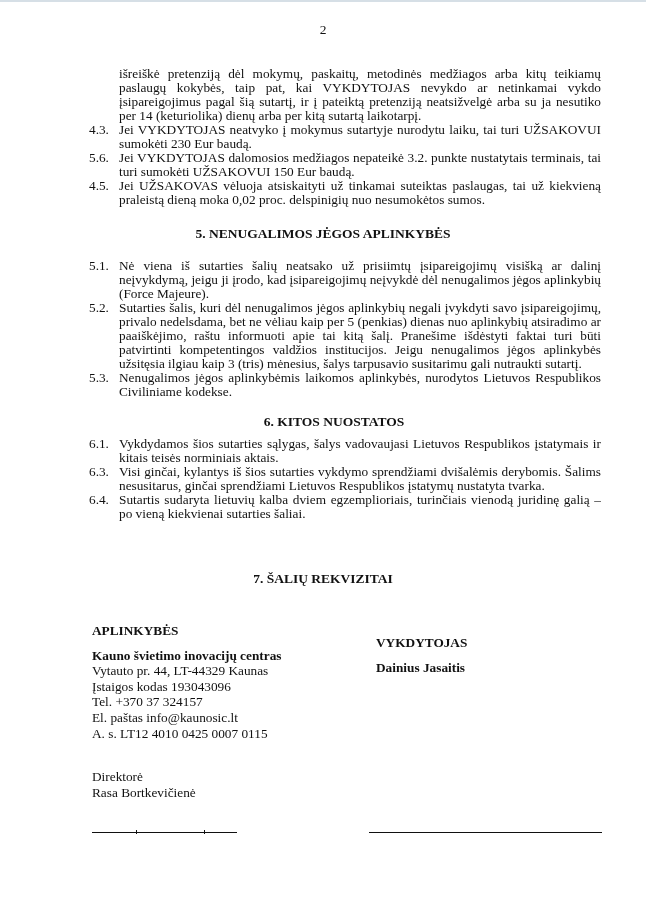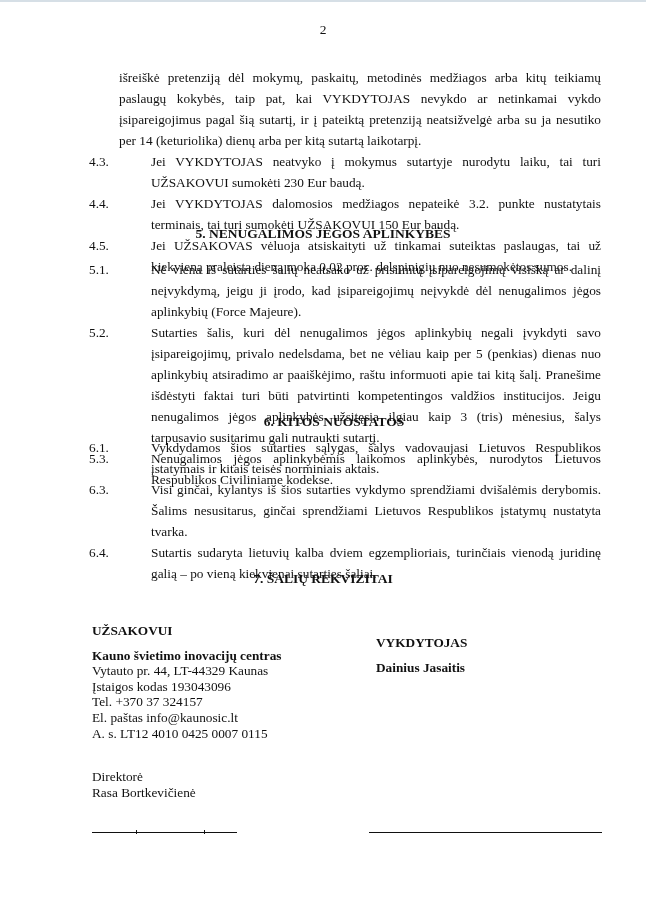--- a/index.html
+++ b/index.html
@@ -1,21 +1,21 @@
 <!DOCTYPE html>
 <html><head>
 <meta charset="utf-8">
 <style>
   html, body { margin:0; padding:0; background:#ffffff; }
   body { width:646px; height:913px; position:relative; overflow:hidden;
          font-family:"Liberation Serif","DejaVu Serif",serif; color:#111; font-size:13.3px; }
   .topbar { position:absolute; left:0; top:0; width:646px; height:2px; background:#d6dfe6; }
   .pagenum { position:absolute; left:0; width:646px; top:22px; text-align:center; font-size:13.5px; }
-  .block { position:absolute; left:89px; width:512px; line-height:21px; }
-  .item { display:flex;gap:32px; }
+  .block { position:absolute; left:89px; width:512px; line-height:14px; }
+  .item { display:flex; }
   .item .num { width:30px; flex:0 0 30px; }
   .item .txt { flex:1; text-align:justify; }
   .cont { padding-left:30px; text-align:justify; }
   .heading { position:absolute; left:0; width:646px; text-align:center; font-weight:bold; font-size:13.5px; }
   .req { position:absolute; line-height:15.6px; }
   .req .b { font-weight:bold; }
   .sig { position:absolute; height:0; border-top:1.3px solid #111; }
   .tick { position:absolute; top:-3px; width:1px; height:4px; background:#111; }
 </style>
 </head>
@@ -25,21 +25,21 @@
 
 <div class="pagenum">2</div>
 
 <div class="block" style="top:67px;">
   <div class="cont">išreiškė pretenziją dėl mokymų, paskaitų, metodinės medžiagos arba kitų teikiamų paslaugų kokybės, taip pat, kai VYKDYTOJAS nevykdo ar netinkamai vykdo įsipareigojimus pagal šią sutartį, ir į pateiktą pretenziją neatsižvelgė arba su ja nesutiko per 14 (keturiolika) dienų arba per kitą sutartą laikotarpį.</div>
   <div class="item">
     <span class="num">4.3.</span>
     <span class="txt">Jei VYKDYTOJAS neatvyko į mokymus sutartyje nurodytu laiku, tai turi UŽSAKOVUI sumokėti 230 Eur baudą.</span>
   </div>
   <div class="item">
-    <span class="num">4.4.</span>
+    <span class="num">5.6.</span>
     <span class="txt">Jei VYKDYTOJAS dalomosios medžiagos nepateikė 3.2. punkte nustatytais terminais, tai turi sumokėti UŽSAKOVUI 150 Eur baudą.</span>
   </div>
   <div class="item">
     <span class="num">4.5.</span>
     <span class="txt">Jei UŽSAKOVAS vėluoja atsiskaityti už tinkamai suteiktas paslaugas, tai už kiekvieną praleistą dieną moka 0,02 proc. delspinigių nuo nesumokėtos sumos.</span>
   </div>
 </div>
 
 <div class="heading" style="top:226px;">5. NENUGALIMOS JĖGOS APLINKYBĖS</div>
 <div class="block" style="top:259px;">
@@ -69,21 +69,21 @@
   </div>
   <div class="item">
     <span class="num">6.4.</span>
     <span class="txt">Sutartis sudaryta lietuvių kalba dviem egzemplioriais, turinčiais vienodą juridinę galią – po vieną kiekvienai sutarties šaliai.</span>
   </div>
 </div>
 
 <div class="heading" style="top:571px;">7. ŠALIŲ REKVIZITAI</div>
 
 <div class="req" style="left:92px; top:623px;">
-  <div class="b">UŽSAKOVUI</div>
+  <div class="b">APLINKYBĖS</div>
   <div style="height:9px;"></div>
   <div class="b">Kauno švietimo inovacijų centras</div>
   <div>Vytauto pr. 44, LT-44329 Kaunas</div>
   <div>Įstaigos kodas 193043096</div>
   <div>Tel. +370 37 324157</div>
   <div>El. paštas info@kaunosic.lt</div>
   <div>A. s. LT12 4010 0425 0007 0115</div>
 </div>
 
 <div class="req" style="left:92px; top:769px;">

